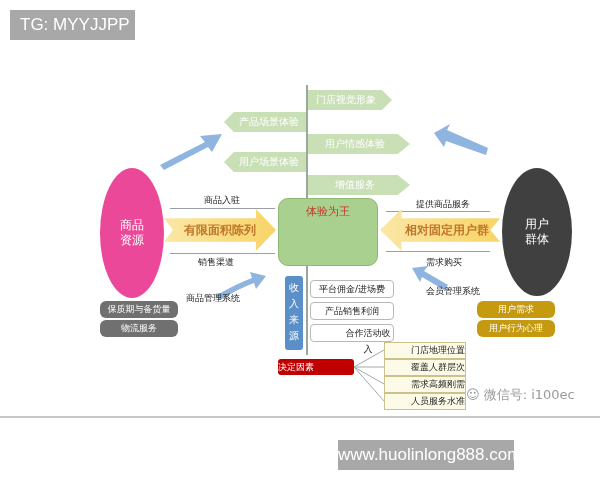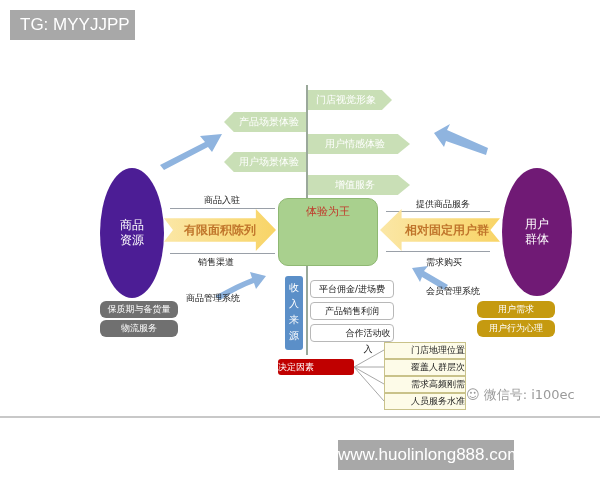--- a/index.html
+++ b/index.html
@@ -72,28 +72,28 @@
   </g>
 </svg>
 
 <div class="pole"></div>
 <div class="sign right" style="left:308px;top:90px;width:84px;">门店视觉形象</div>
 <div class="sign left" style="left:224px;top:112px;width:82px;">产品场景体验</div>
 <div class="sign right" style="left:308px;top:134px;width:102px;">用户情感体验</div>
 <div class="sign left" style="left:224px;top:152px;width:82px;">用户场景体验</div>
 <div class="sign right" style="left:308px;top:175px;width:102px;">增值服务</div>
 
-<div class="ellipse" style="left:100px;top:168px;width:64px;height:130px;background:#4c1d95;">
+<div class="ellipse" style="left:100px;top:168px;width:64px;height:130px;background:#ec4899;">
   <span>
       <span>商品</span>
       <span>资源</span>
     </span>
 </div>
 
-<div class="ellipse" style="left:502px;top:168px;width:70px;height:128px;background:#701a75;">
+<div class="ellipse" style="left:502px;top:168px;width:70px;height:128px;background:#404040;">
   <span>
       <span>用户</span>
       <span>群体</span>
     </span>
 </div>
 
 <div class="lbl" style="left:204px;top:194px;">商品入驻</div>
 <div class="thinline" style="left:170px;top:208px;width:105px;"></div>
 <div class="bigarrow r" style="left:164px;top:209px;width:112px;">
   <span>有限面积陈列</span>

